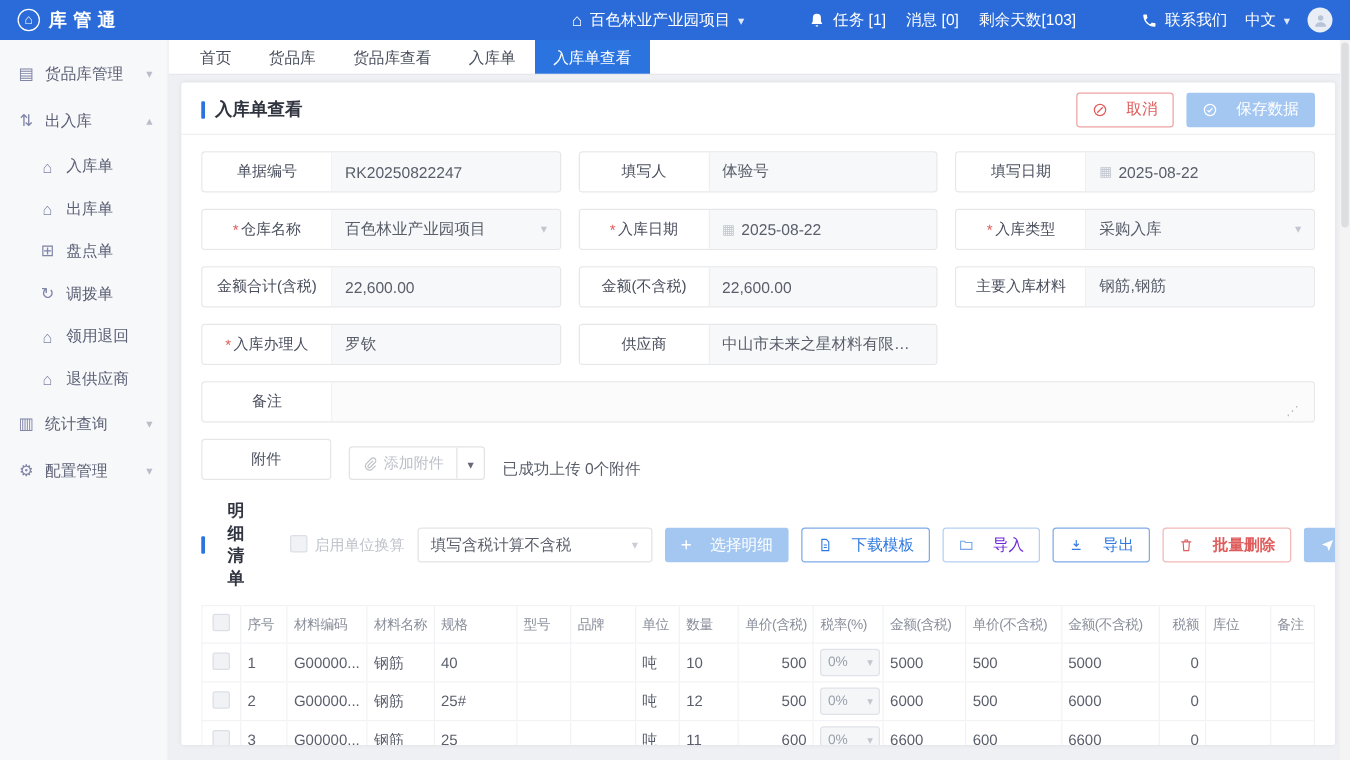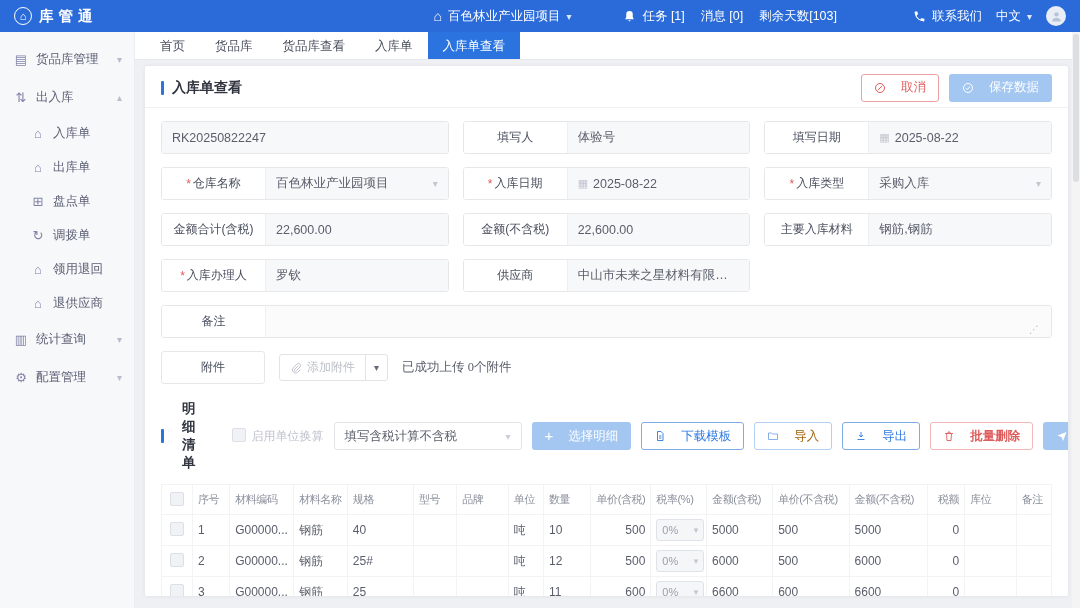--- a/index.html
+++ b/index.html
@@ -6,21 +6,21 @@
   html,body { width:1080px; height:608px; overflow:hidden; font-family:"Liberation Sans","DejaVu Sans",sans-serif; background:#eef0f4; }
 
   
   .topbar { height:32px; background:#2a6bd9; color:#fff; display:flex; align-items:center; padding:0 14px; font-size:12.5px; position:relative; z-index:5; }
   .logo-badge { width:18px; height:18px; border:1.5px solid #fff; border-radius:50%; display:inline-flex; align-items:center; justify-content:center; font-size:11px; margin-right:7px; }
   .house::after { content:"⌂"; }
   .app-title { font-size:14.5px; font-weight:bold; letter-spacing:5px; }
   .tb-right { margin-left:auto; display:flex; align-items:center; }
   .tb-item { display:inline-flex; align-items:center; gap:6px; cursor:pointer; white-space:nowrap; }
   .tb-group1 { margin-right:52px; }
-  .tb-group2 { display:flex; align-items:flex-start; gap:16px; margin-right:76px; }
+  .tb-group2 { display:flex; align-items:flex-start; gap:16px; margin-right:52px; }
   .tb-group3 { display:flex; align-items:center; gap:14px; }
   .chev-d::after { content:"▾"; font-size:10px; opacity:.85; }
   .avatar { width:20px; height:20px; border-radius:50%; background:#e9eef6; display:inline-flex; align-items:center; justify-content:center; }
 
   
   .shell { display:flex; height:576px; }
   .sidebar { width:135px; background:#f7f8fa; border-right:1px solid #ececf0; padding-top:8px; font-size:12.5px; color:#5c6075; flex-shrink:0; }
   .side-group { height:38px; display:flex; align-items:center; padding:0 12px 0 14px; cursor:pointer; }
   .side-child { height:34px; display:flex; align-items:center; padding-left:31px; cursor:pointer; }
   .sidebar .icon { color:#8185a8; margin-right:8px; font-size:13px; width:14px; text-align:center; }
@@ -38,36 +38,36 @@
   .page-head { display:flex; align-items:center; height:34px; border-bottom:1px solid #f0f0f2; margin:0 -16px; padding:0 16px 6px 16px; }
   .blue-bar { width:3px; height:14px; background:#2b74e0; margin-right:8px; border-radius:1px; flex-shrink:0; }
   .page-title { font-size:14px; font-weight:bold; color:#303540; }
   .head-btns { margin-left:auto; display:flex; gap:10px; }
 
   .btn { display:inline-flex; align-items:center; gap:15px; height:28px; padding:0 12px; border-radius:3px; font-size:12.5px; border:1px solid transparent; cursor:pointer; background:#fff; white-space:nowrap; }
   .btn svg { flex-shrink:0; }
   .btn-cancel { border-color:#eda2a2; color:#e05c5c; }
   .btn-soft { background:#a3c7f1; color:#fff; }
   .btn-blue { border-color:#7fabe8; color:#2f79e0; }
-  .btn-blue-lt { border-color:#b5d0f2; color:#a16207; }
+  .btn-blue-lt { border-color:#b5d0f2; color:#6d28d9; }
   .btn-red { border-color:#f3b8b8; color:#e05c5c;font-weight:bold; }
   .plus::after { content:"+"; font-size:15px; line-height:1; }
 
   
   .form-grid { display:grid; grid-template-columns:repeat(3,1fr); column-gap:14px; row-gap:13px; margin-top:13px; }
   .field { display:flex; height:33px; border:1px solid #e7e7ea; border-radius:3px; overflow:hidden; background:#fff; font-size:12.5px; }
   .f-label { width:104px; display:flex; align-items:center; justify-content:center; color:#4a4f5e; background:#fff; border-right:1px solid #efeff2; gap:2px; padding:0 3px; font-size:12px; flex-shrink:0; white-space:nowrap; }
   .req { color:#e05c5c; }
   .f-value { flex:1; display:flex; align-items:center; padding:0 10px; background:#f7f8fa; color:#595e6a; gap:5px; min-width:0; }
   .f-value .vtext { overflow:hidden; text-overflow:ellipsis; white-space:nowrap; }
   .f-value .chev { margin-left:auto; color:#c2c6cf; font-size:10px; }
   .cal { color:#c2c6cf; font-size:11px; }
   .remark-row { margin-top:13px; position:relative; }
   .resize-handle { margin-left:auto; align-self:flex-end; color:#b9bcc4; font-size:10px; padding:0 2px 2px 0; }
-  .attach-row { margin-top:13px; display:flex; align-items:center; font-size:12.5px;font-family:Liberation Serif, serif; }
+  .attach-row { margin-top:13px; display:flex; align-items:flex-end; font-size:12.5px; }
   .attach-label { width:104px; height:33px; border:1px solid #e7e7ea; border-radius:3px; display:flex; align-items:center; justify-content:center; color:#4a4f5e; background:#fff; font-size:12px; flex-shrink:0; }
   .attach-btn { margin-left:14px; display:inline-flex; align-items:center; height:27px; border:1px solid #e3e3e6; border-radius:3px; color:#bcc0c8; font-size:12px; overflow:hidden; }
   .attach-btn .seg { display:inline-flex; align-items:center; gap:5px; padding:0 10px; height:100%; }
   .attach-btn .caret-seg { border-left:1px solid #e3e3e6; padding:0 8px; color:#4a4f5e; display:inline-flex; align-items:center; height:100%; }
   .attach-status { margin-left:14px; color:#595e6a; }
 
   
   .details-head { display:flex; align-items:center; margin-top:16px; gap:10px; }
   .sec-title { font-size:13.5px; font-weight:bold; color:#303540; }
   .dh-right { margin-left:auto; display:flex; align-items:center; gap:10px; }
@@ -217,20 +217,23 @@
                   <circle cx="12" cy="12" r="9" fill="none" stroke="#fff" stroke-width="2"></circle>
                   <path d="M8 12.5l2.5 2.5L16 9" fill="none" stroke="#fff" stroke-width="2"></path>
                 </svg>
               <span>保存数据</span>
             </button>
           </div>
         </div>
 
         <div class="form-grid">
             <div class="field">
+              <div class="f-label">
+                <span>单据编号</span>
+              </div>
               <div class="f-value">
                 <span class="vtext">RK20250822247</span>
               </div>
             </div>
             <div class="field">
               <div class="f-label">
                 <span>填写人</span>
               </div>
               <div class="f-value">
                 <span class="vtext">体验号</span>

